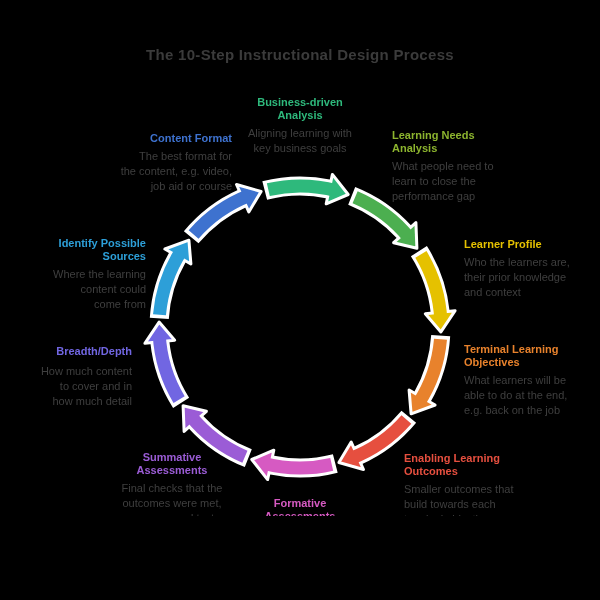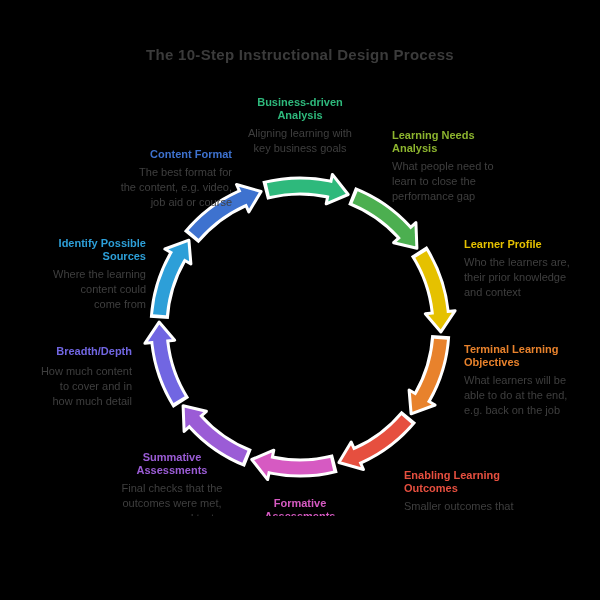--- a/index.html
+++ b/index.html
@@ -101,21 +101,21 @@
 their prior knowledge
 and context</div>
     </div>
     <div class="step left" style="left: 464px; top: 343px; width: 120px;">
       <div class="step-label" style="color: rgb(232, 130, 44);">Terminal Learning
 Objectives</div>
       <div class="step-desc" style="color: rgb(63, 63, 63);">What learners will be
 able to do at the end,
 e.g. back on the job</div>
     </div>
-    <div class="step left" style="left: 404px; top: 452px; width: 118px; margin-top: 17px;">
+    <div class="step left" style="left: 404px; top: 452px; width: 118px;">
       <div class="step-label" style="color: rgb(230, 79, 63);">Enabling Learning
 Outcomes</div>
       <div class="step-desc" style="color: rgb(63, 63, 63);">Smaller outcomes that
 build towards each
 terminal objective</div>
     </div>
     <div class="step center" style="left: 235px; top: 497px; width: 130px;">
       <div class="step-label" style="color: rgb(214, 90, 194);">Formative
 Assessments</div>
     </div>
@@ -132,19 +132,19 @@
 to cover and in
 how much detail</div>
     </div>
     <div class="step right" style="left: 42px; top: 237px; width: 104px;">
       <div class="step-label" style="color: rgb(45, 159, 216);">Identify Possible
 Sources</div>
       <div class="step-desc" style="color: rgb(63, 63, 63);">Where the learning
 content could
 come from</div>
     </div>
-    <div class="step right" style="left: 120px; top: 148px; width: 112px;">
+    <div class="step right" style="left: 120px; top: 132px; width: 112px;">
       <div class="step-label" style="color: rgb(62, 114, 207);">Content Format</div>
       <div class="step-desc" style="color: rgb(63, 63, 63);">The best format for
 the content, e.g. video,
 job aid or course</div>
     </div>
   </div>
 
 </body></html>

